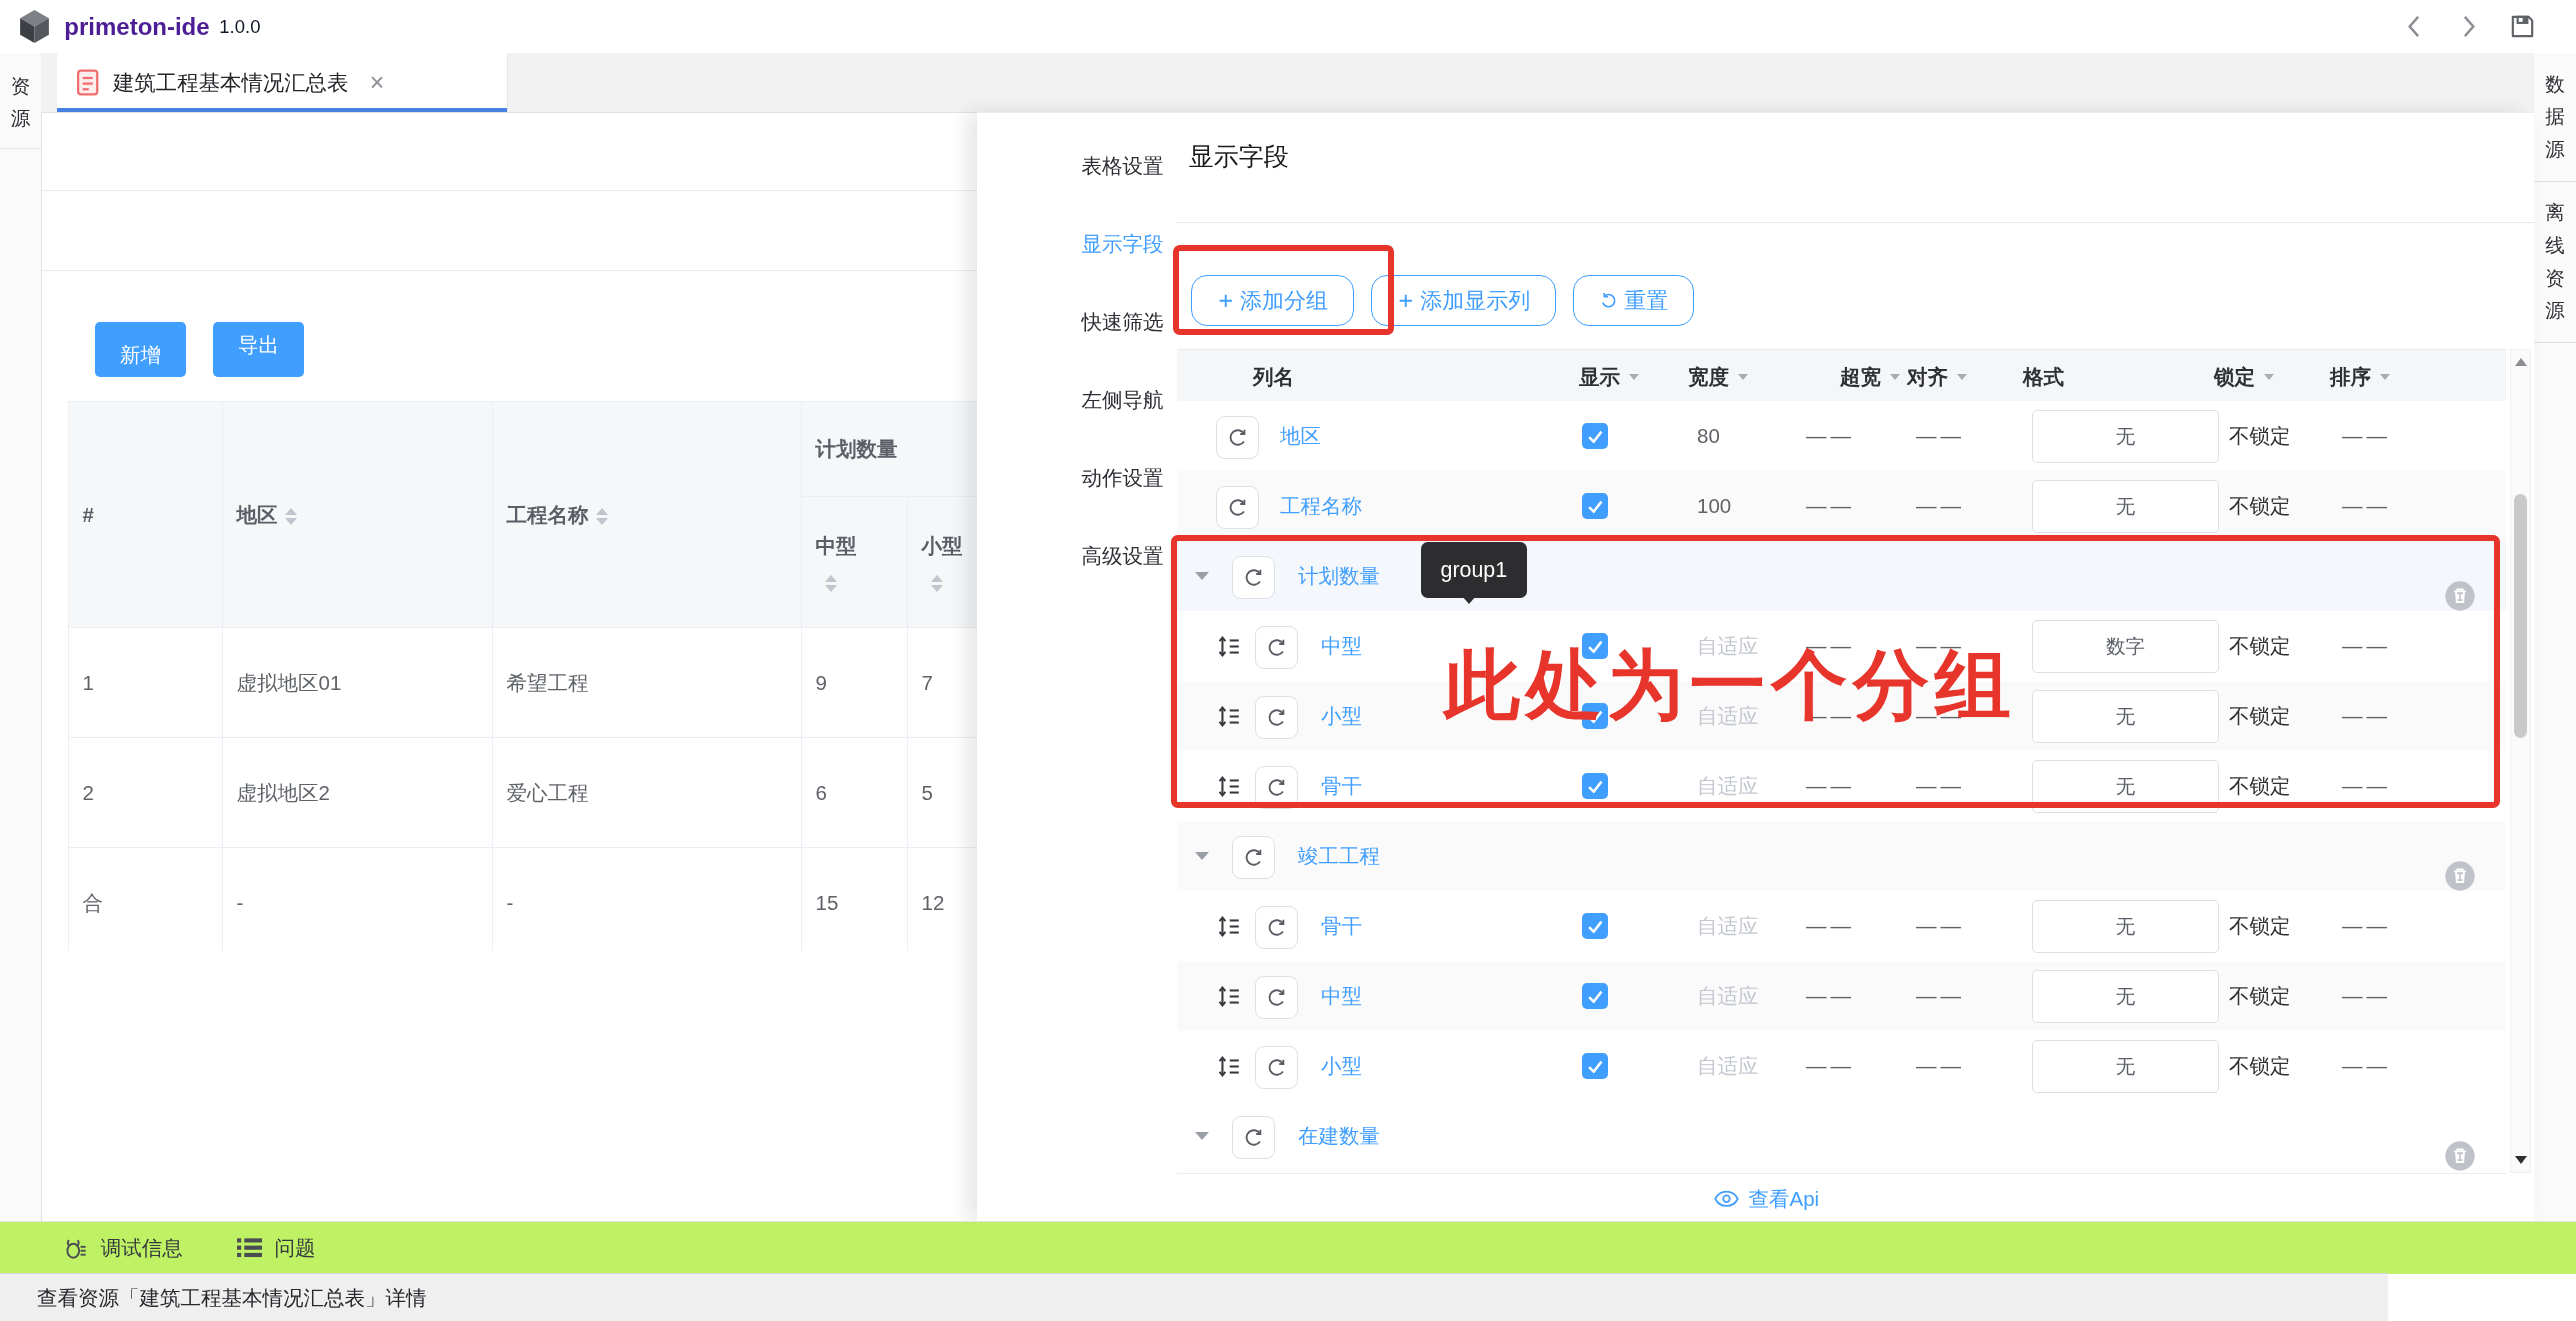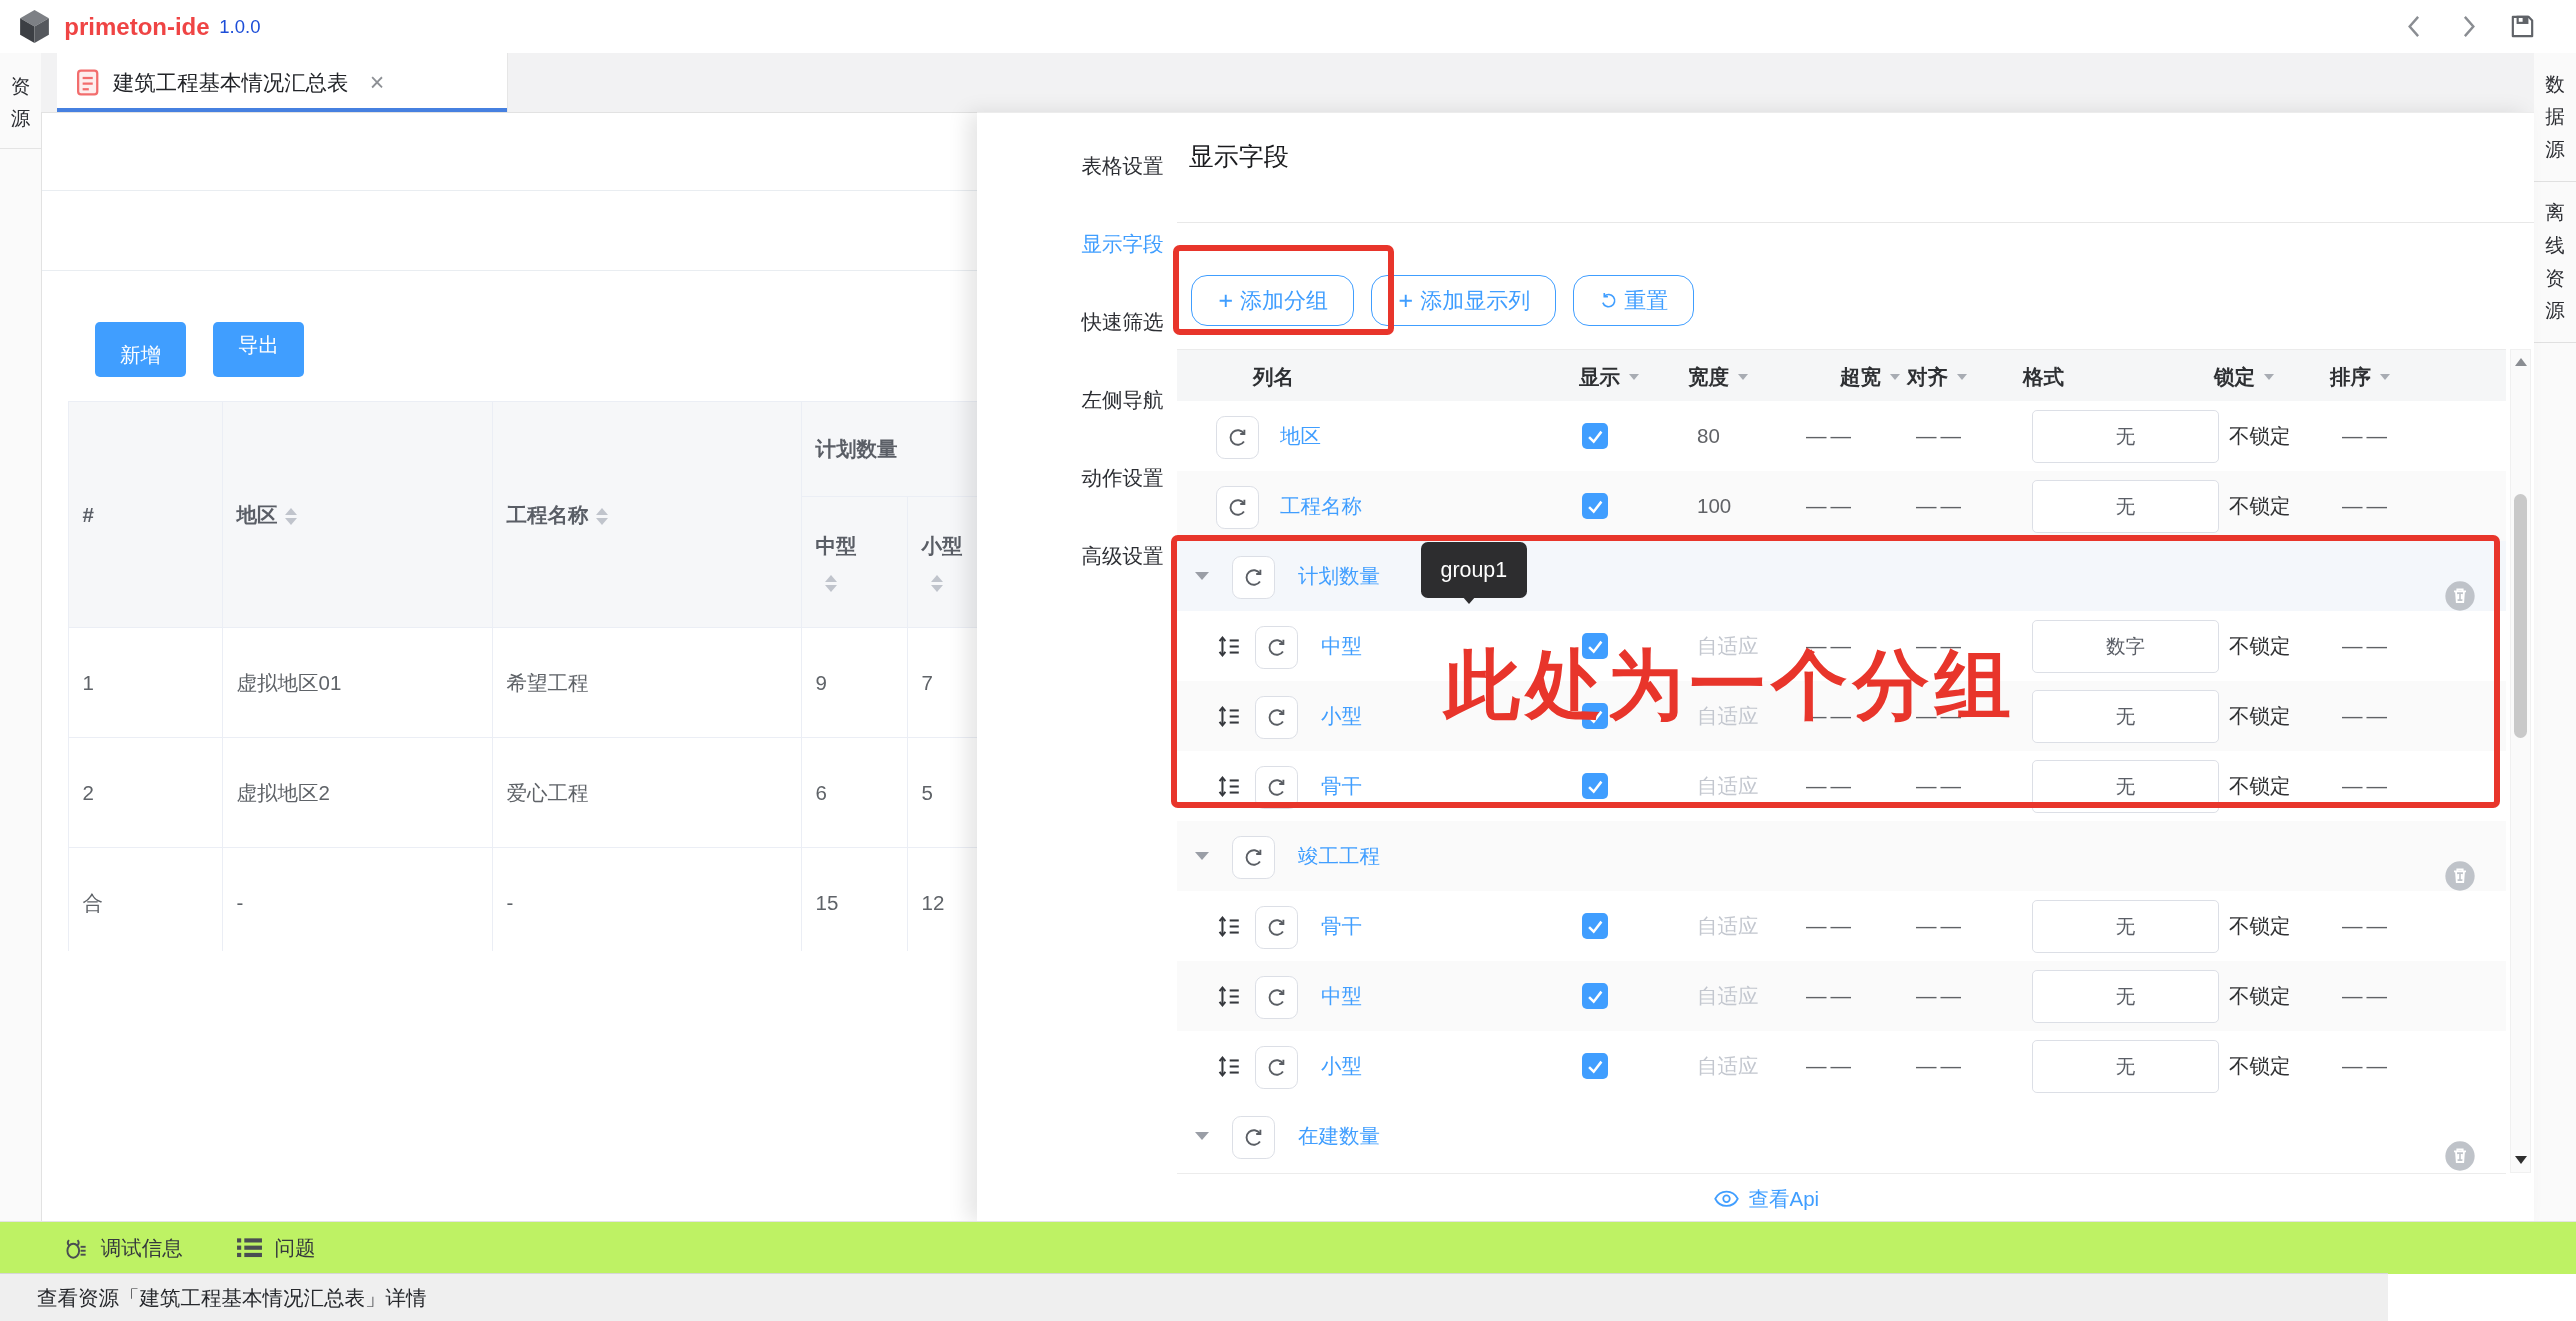--- a/index.html
+++ b/index.html
@@ -1,22 +1,22 @@
 <!DOCTYPE html>
 <html><head>
 <meta charset="utf-8">
 <style>
   html,body{margin:0;padding:0;background:#fff;font-family:"Liberation Sans","DejaVu Sans",sans-serif;}
   body{width:2576px;height:1321px;position:relative;overflow:hidden;color:#303133;}
 
   
   #topbar{position:absolute;left:0;top:0;width:2576px;height:53px;background:#fff;border-bottom:1px solid #e2e2e2;display:flex;align-items:center;}
   #app-logo{margin-left:15.6px;width:37px;height:37px;}
-  #app-name{margin-left:11.7px;font-size:24px;font-weight:bold;color:#ef4444;}
-  #app-version{margin-left:9.7px;font-size:18.5px;color:#1d4ed8;}
+  #app-name{margin-left:11.7px;font-size:24px;font-weight:bold;color:#4c1d95;}
+  #app-version{margin-left:9.7px;font-size:18.5px;color:#0f172a;}
   #topbar-right{position:absolute;right:39px;top:0;height:53px;display:flex;align-items:center;gap:25px;}
   .tb-icon{width:29px;height:29px;color:#6d7075;cursor:pointer;}
 
   
   #left-rail{position:absolute;left:0;top:53px;width:41px;height:1168px;background:#fafafa;border-right:1px solid #e2e2e2;}
   #left-rail .rail-txt{padding-top:19.5px;display:flex;flex-direction:column;align-items:center;gap:5.8px;font-size:19.5px;color:#2c2e33;border-bottom:1px solid #e4e4e4;padding-bottom:15.6px;}
   #right-rail{position:absolute;right:0;top:53px;width:42px;height:1168px;background:#fafafa;border-left:1px solid #e2e2e2;}
   .rail-section{display:flex;flex-direction:column;align-items:center;gap:5.8px;font-size:19.5px;color:#2c2e33;padding:17.5px 0;border-bottom:1px solid #e0e0e0;cursor:pointer;}
 
   

